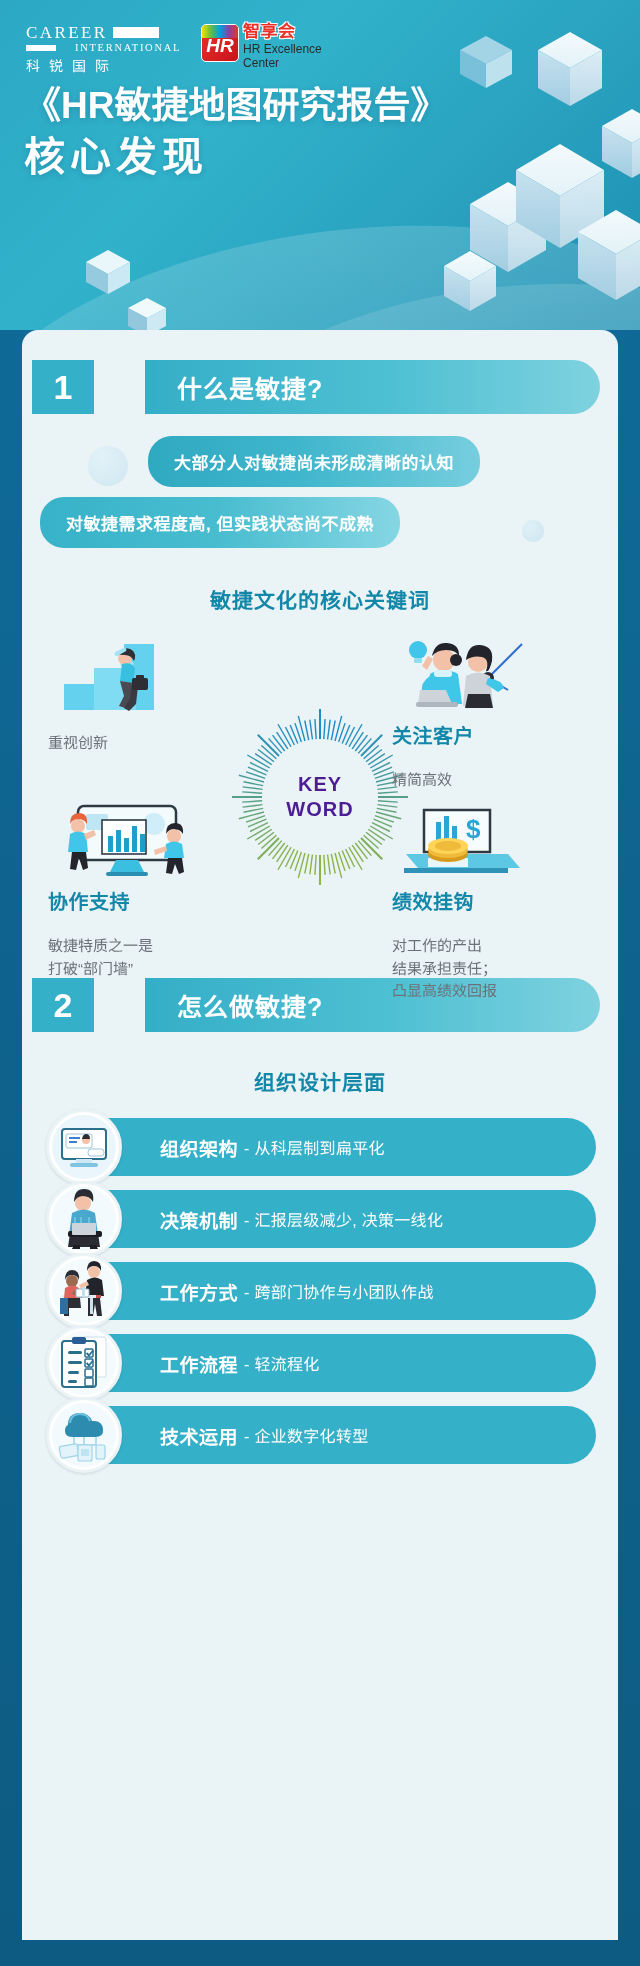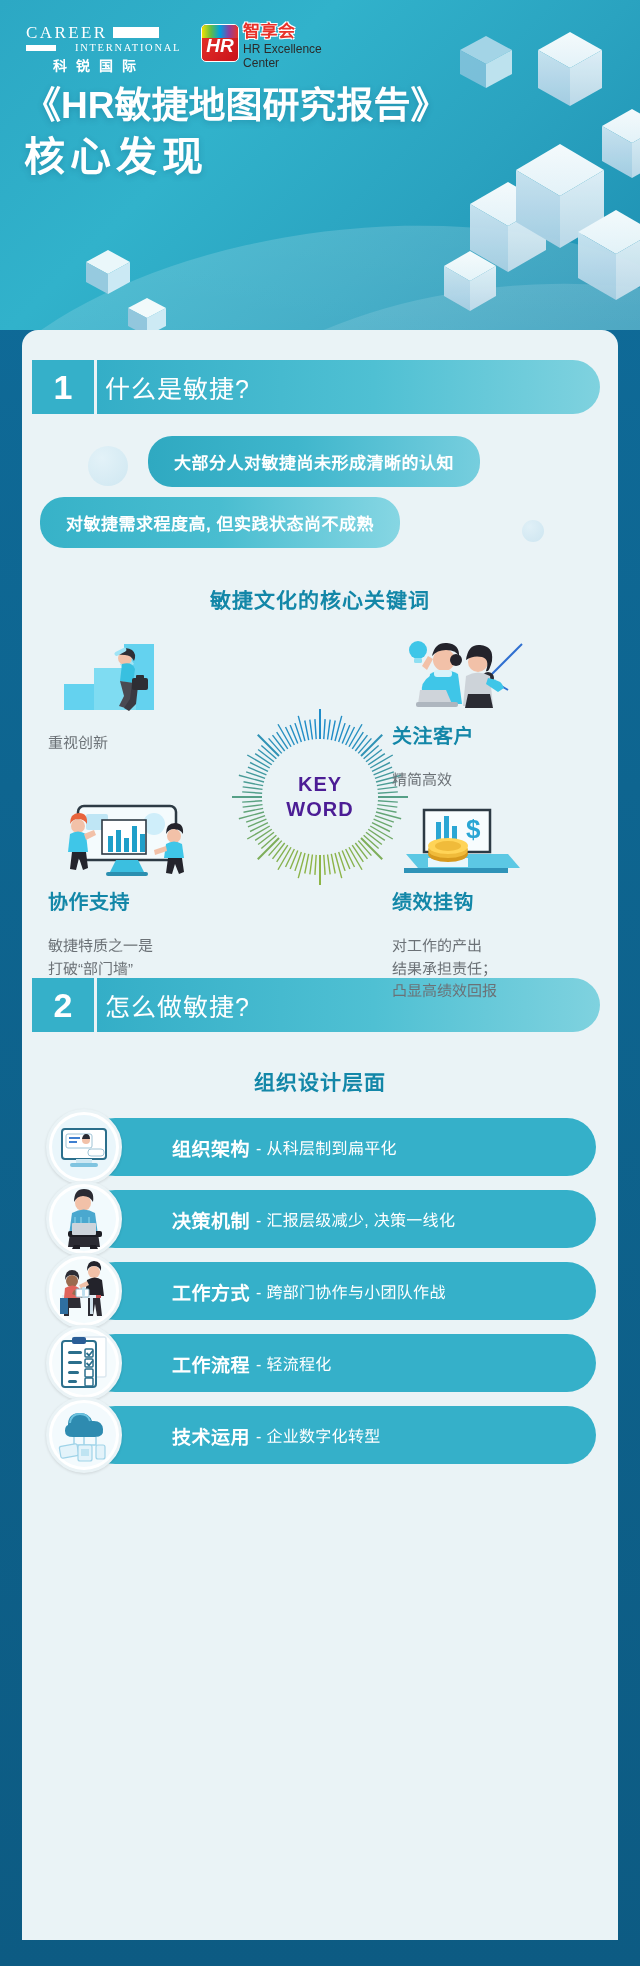--- a/index.html
+++ b/index.html
@@ -63,21 +63,21 @@
   .logo-career .lc-row2 {
     display: flex; align-items: center; gap: 19px; margin-top: 2px;
   }
   .logo-career .lc-bar2 { width: 30px; height: 6px; background: #fff; }
   .logo-career .lc-intl {
     font-family: "Liberation Serif", "DejaVu Serif", serif;
     font-size: 10.5px; letter-spacing: 1.7px; line-height: 1;
   }
   .logo-career .lc-cn {
     font-size: 14px; letter-spacing: 9px; margin-top: 5px;
-    font-weight: bold; line-height: 1; margin-left: 27px;
+    font-weight: normal; line-height: 1;
   }
   .logo-hr {
     display: flex; align-items: stretch; gap: 4px;
   }
   .logo-hr .hr-badge {
     width: 38px; height: 38px; border-radius: 5px;
     background: linear-gradient(135deg,#e8352a 0%,#c9121b 100%);
     position: relative; overflow: hidden;
     display: flex; align-items: center; justify-content: center;
     border: 1.5px solid #fff;
@@ -144,24 +144,25 @@
     font-size: 34px; font-weight: bold;
     display: flex; align-items: center; justify-content: center;
     flex: none;
   }
   .sec-divider { width: 3px; background: #eaf3f6; flex: none; }
   .sec-title {
     flex: 1;
     background: linear-gradient(90deg, #34aec7 0%, #4fc0d3 55%, #7fd2df 100%);
     border-radius: 0 27px 27px 0;
     color: #fff;
-    font-size: 25px; font-weight: normal;
+    font-size: 25px; font-weight: bold;
     display: flex; align-items: center;
-    padding-left: 8px;
+    padding-left: 32px;
     letter-spacing: 1px;
+    margin-left: 48px;
   }
 
   
   .findings { position: relative; margin: 22px 18px 0 18px; }
   .finding-row { display: flex; align-items: center; }
   .finding-row.r1 { justify-content: center; }
   .finding-row.r2 { justify-content: flex-start; margin-top: 10px; }
   .bubble-dot {
     position: absolute;
     width: 40px; height: 40px; border-radius: 50%;
@@ -238,21 +239,21 @@
 
   
   .rows { margin: 22px 22px 0 18px; }
   .row {
     position: relative;
     height: 58px;
     margin-bottom: 14px;
   }
   .row-bar {
     position: absolute;
-    left: 46px; right: 0; top: 0;
+    left: 34px; right: 0; top: 0;
     height: 58px;
     background: #35b0c9;
     border-radius: 29px;
     display: flex; align-items: center;
     padding-left: 86px;
     color: #fff;
   }
   .row-strong { font-size: 19px; font-weight: bold; letter-spacing: 0.5px; }
   .row-rest { font-size: 16px; margin-left: 6px; letter-spacing: 0.3px; }
   .row-avatar {

